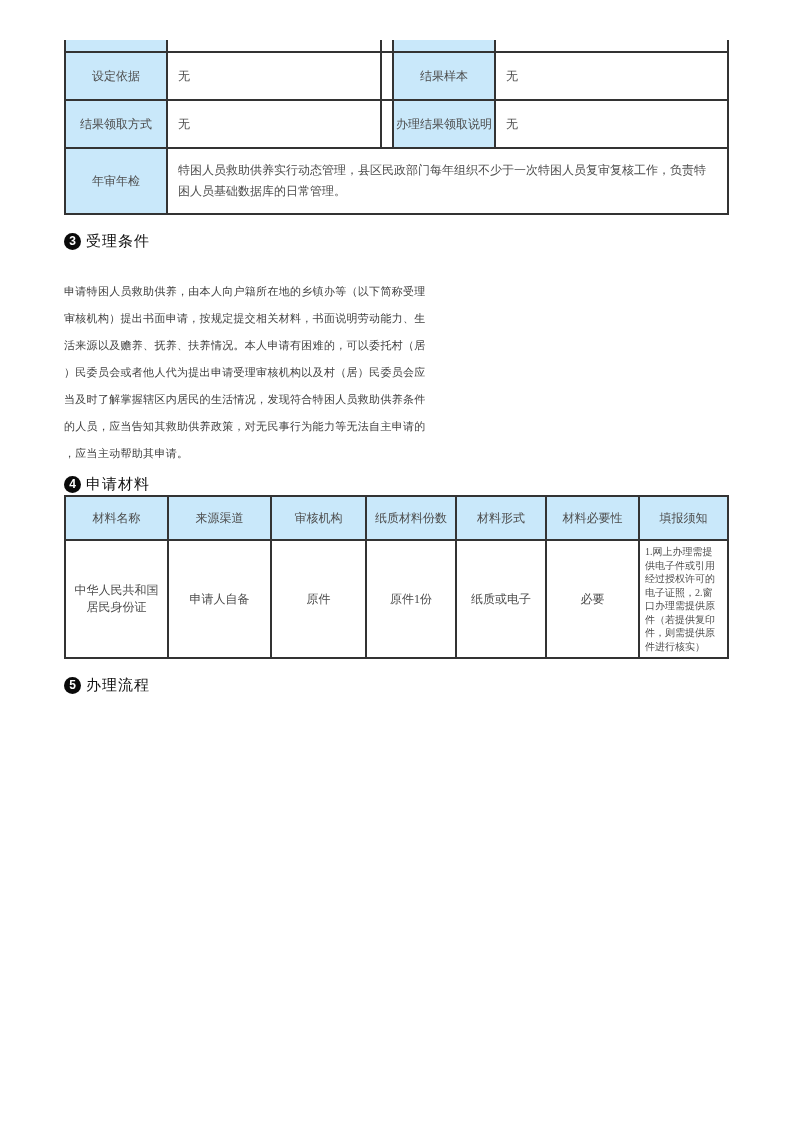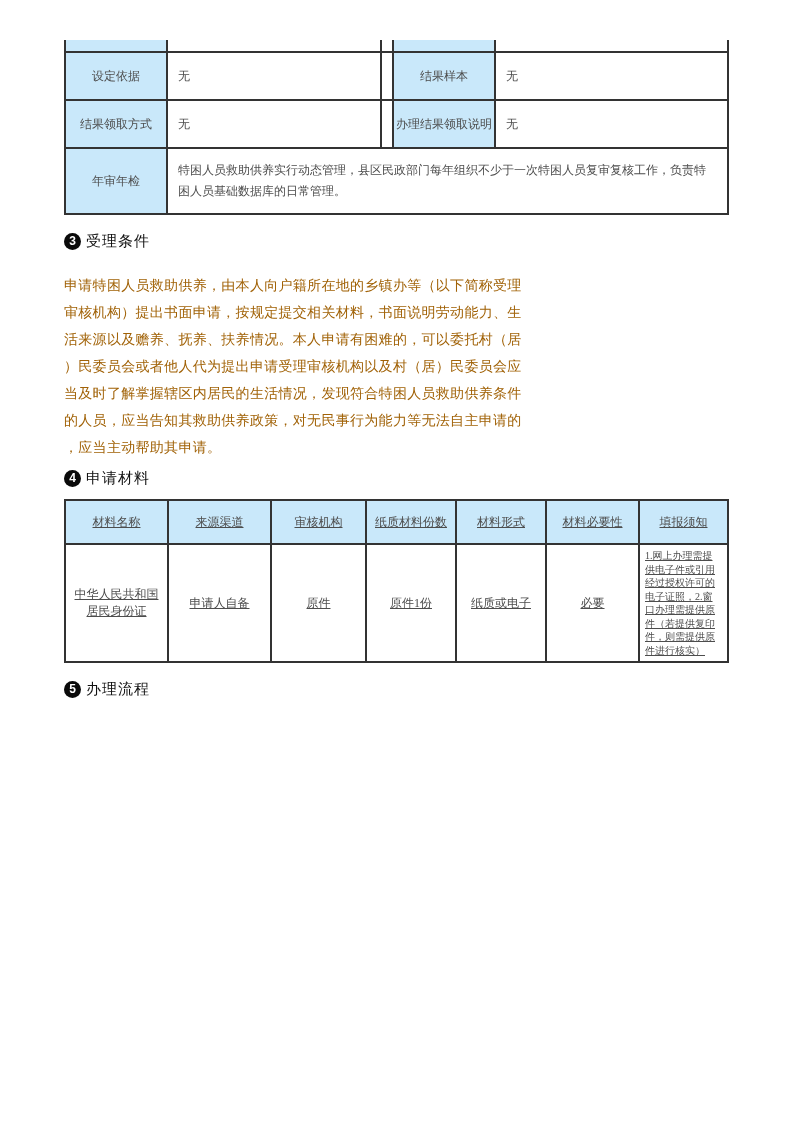--- a/index.html
+++ b/index.html
@@ -47,30 +47,30 @@
     line-height:17px;text-align:center;
     font-family:"Liberation Sans","DejaVu Sans",sans-serif;
   }
   .section-title{
     margin-left:5px;
     font-size:15px;color:var(--title);
     letter-spacing:1px;
   }
   
   .para{
-    margin-top:22px;
+    margin-top:28px;
     width:640px;
-    font-size:14px;
+    font-size:11px;
     line-height:27px;
-    color:#a16207;
+    color:#404040;
     white-space:pre-line;
     letter-spacing:0.3px;
   }
   
-  .t2{margin-top:12px;text-decoration:underline;}
+  .t2{margin-top:2px;}
   .t2 td.hd{
     background:var(--header-bg);
     height:44px;text-align:center;
     font-size:12px;
   }
   .t2 tr.body td{height:94px;text-align:center;vertical-align:middle;padding:2px 4px;}
   .t2 tr.body td.notes{
     font-size:10px;line-height:13.5px;
     text-align:left;padding:4px 5px;
   }

